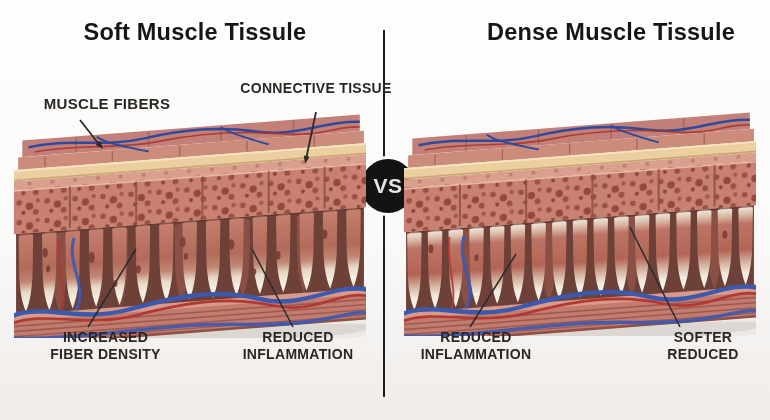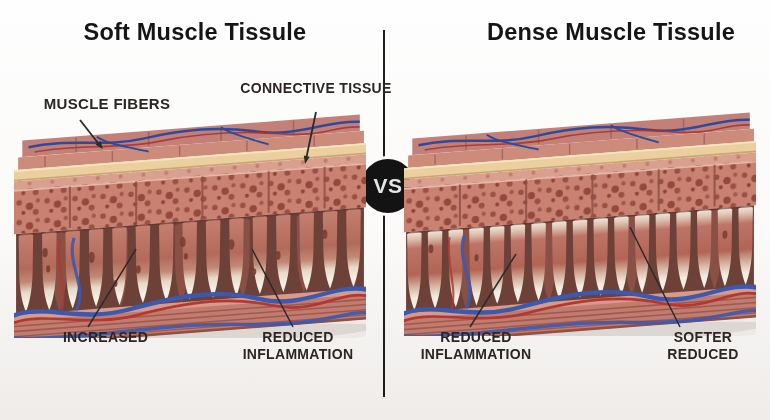--- a/index.html
+++ b/index.html
@@ -298,20 +298,21 @@
   </svg>
 
   <div class="lbl mf">
     <span>MUSCLE FIBERS</span>
   </div>
   <div class="lbl ct">
     <span>CONNECTIVE TISSUE</span>
   </div>
   <div class="lbl ifd">
     <span>INCREASED</span>
+    <span>FIBER DENSITY</span>
   </div>
   <div class="lbl ril">
     <span>REDUCED</span>
     <span>INFLAMMATION</span>
   </div>
   <div class="lbl rir">
     <span>REDUCED</span>
     <span>INFLAMMATION</span>
   </div>
   <div class="lbl st">

